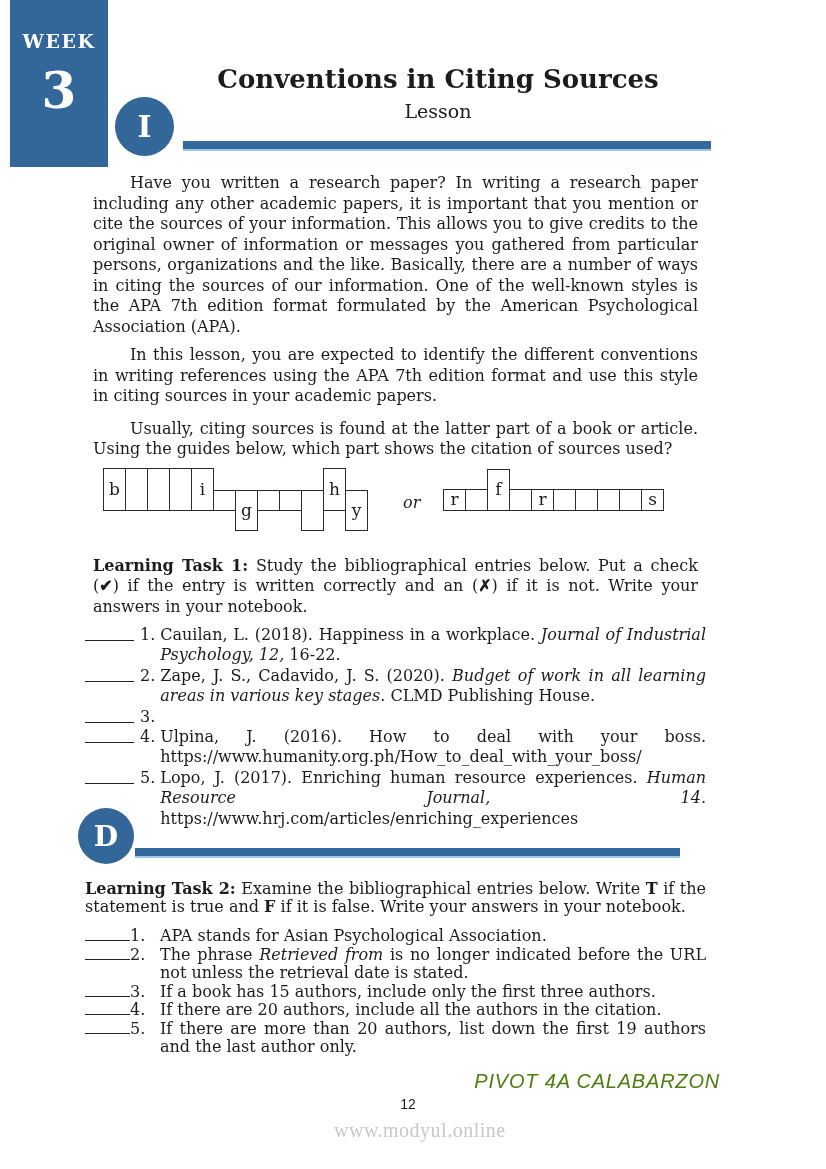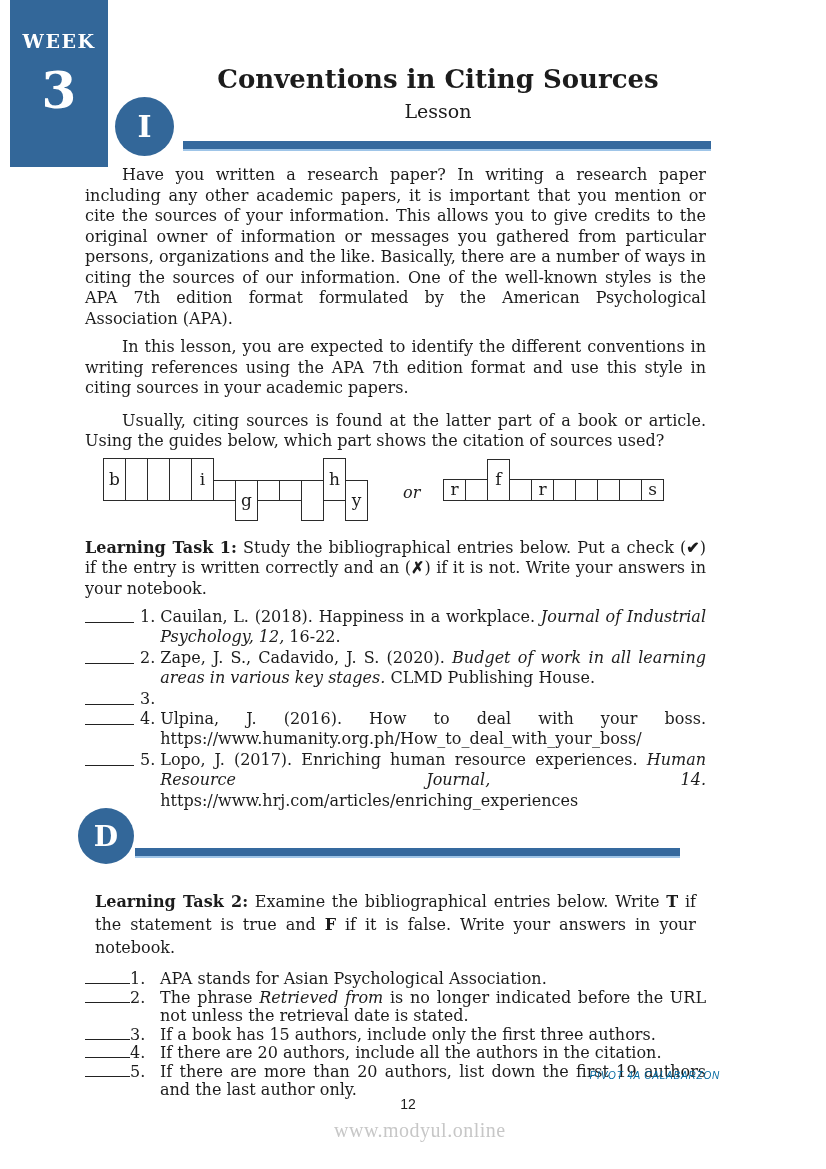--- a/index.html
+++ b/index.html
@@ -23,21 +23,21 @@
   .page-subtitle{position:absolute;left:120px;top:100px;width:636px;text-align:center;font-size:19px;}
   
   .circle{position:absolute;border-radius:50%;background:var(--primary-blue);color:#fff;display:flex;align-items:center;justify-content:center;font-weight:bold;}
   .circle-i{left:115px;top:97px;width:59px;height:59px;font-size:30px;}
   .circle-d{left:78px;top:808px;width:56px;height:56px;font-size:28px;}
   .bar{position:absolute;background:var(--bar-blue);border-bottom:2px solid var(--bar-accent);}
   .bar-i{left:183px;top:141px;width:528px;height:8px;}
   .bar-d{left:135px;top:848px;width:545px;height:8px;}
   
   .content{position:absolute;left:85px;top:165px;width:621px;font-size:16px;line-height:20.5px;text-align:justify;}
-  .content p{margin:0;}
+  .content p{margin:8px;}
   p.para{text-indent:37px;}
   p.p2{margin-top:8px;}
   p.p3{margin-top:12px;}
   .task-intro{margin-top:6px;line-height:20.5px;}
   .b{font-weight:bold;}
   .i{font-style:italic;}
   
   .puzzle-row{position:relative;height:80px;margin-top:6px;}
   .puzzle{position:absolute;display:flex;align-items:flex-start;}
   #puzzle1{left:18px;top:0;}
@@ -55,24 +55,24 @@
   .lrow{display:flex;align-items:flex-start;line-height:20.4px;}
   .blank{border-bottom:1.3px solid #222;height:15px;}
   .t1row .blank{flex:0 0 49px;margin-right:6px;}
   .t1row .num{flex:0 0 15px;margin-right:5px;}
   .t2row .blank{flex:0 0 45px;height:13px;}
   .t2row .num{flex:0 0 17px;margin-right:13px;}
   .etext{flex:1;text-align:justify;overflow-wrap:anywhere;}
   .t2 .lrow{line-height:18.5px;}
   
   .task2{position:absolute;left:85px;top:880px;width:621px;font-size:16px;text-align:justify;}
-  .task2 .task-intro{margin:10px;line-height:23px;}
+  .task2 .task-intro{margin:0;line-height:18px;}
   .task2 .list{margin-top:11px;}
   
-  .footer-brand{position:absolute;right:106px;top:1070px;font-family:"Liberation Sans",sans-serif;font-style:italic;font-size:10px;letter-spacing:0.8px;color:#0369a1;margin-left:26px;}
+  .footer-brand{position:absolute;right:106px;top:1070px;font-family:"Liberation Sans",sans-serif;font-style:italic;font-size:20px;letter-spacing:0.8px;color:#4d7c0f;margin-left:26px;}
   .page-number{position:absolute;left:0;top:1096px;width:816px;text-align:center;font-family:"Liberation Sans",sans-serif;font-size:14px;}
   .watermark{position:absolute;left:334px;top:1119px;font-family:Liberation Serif, serif;font-size:20px;letter-spacing:0.5px;color:var(--watermark-gray);}
 </style>
 </head>
 <body>
 
 <div id="page">
 
   <div class="week-banner">
     <div class="week-label">WEEK</div>

